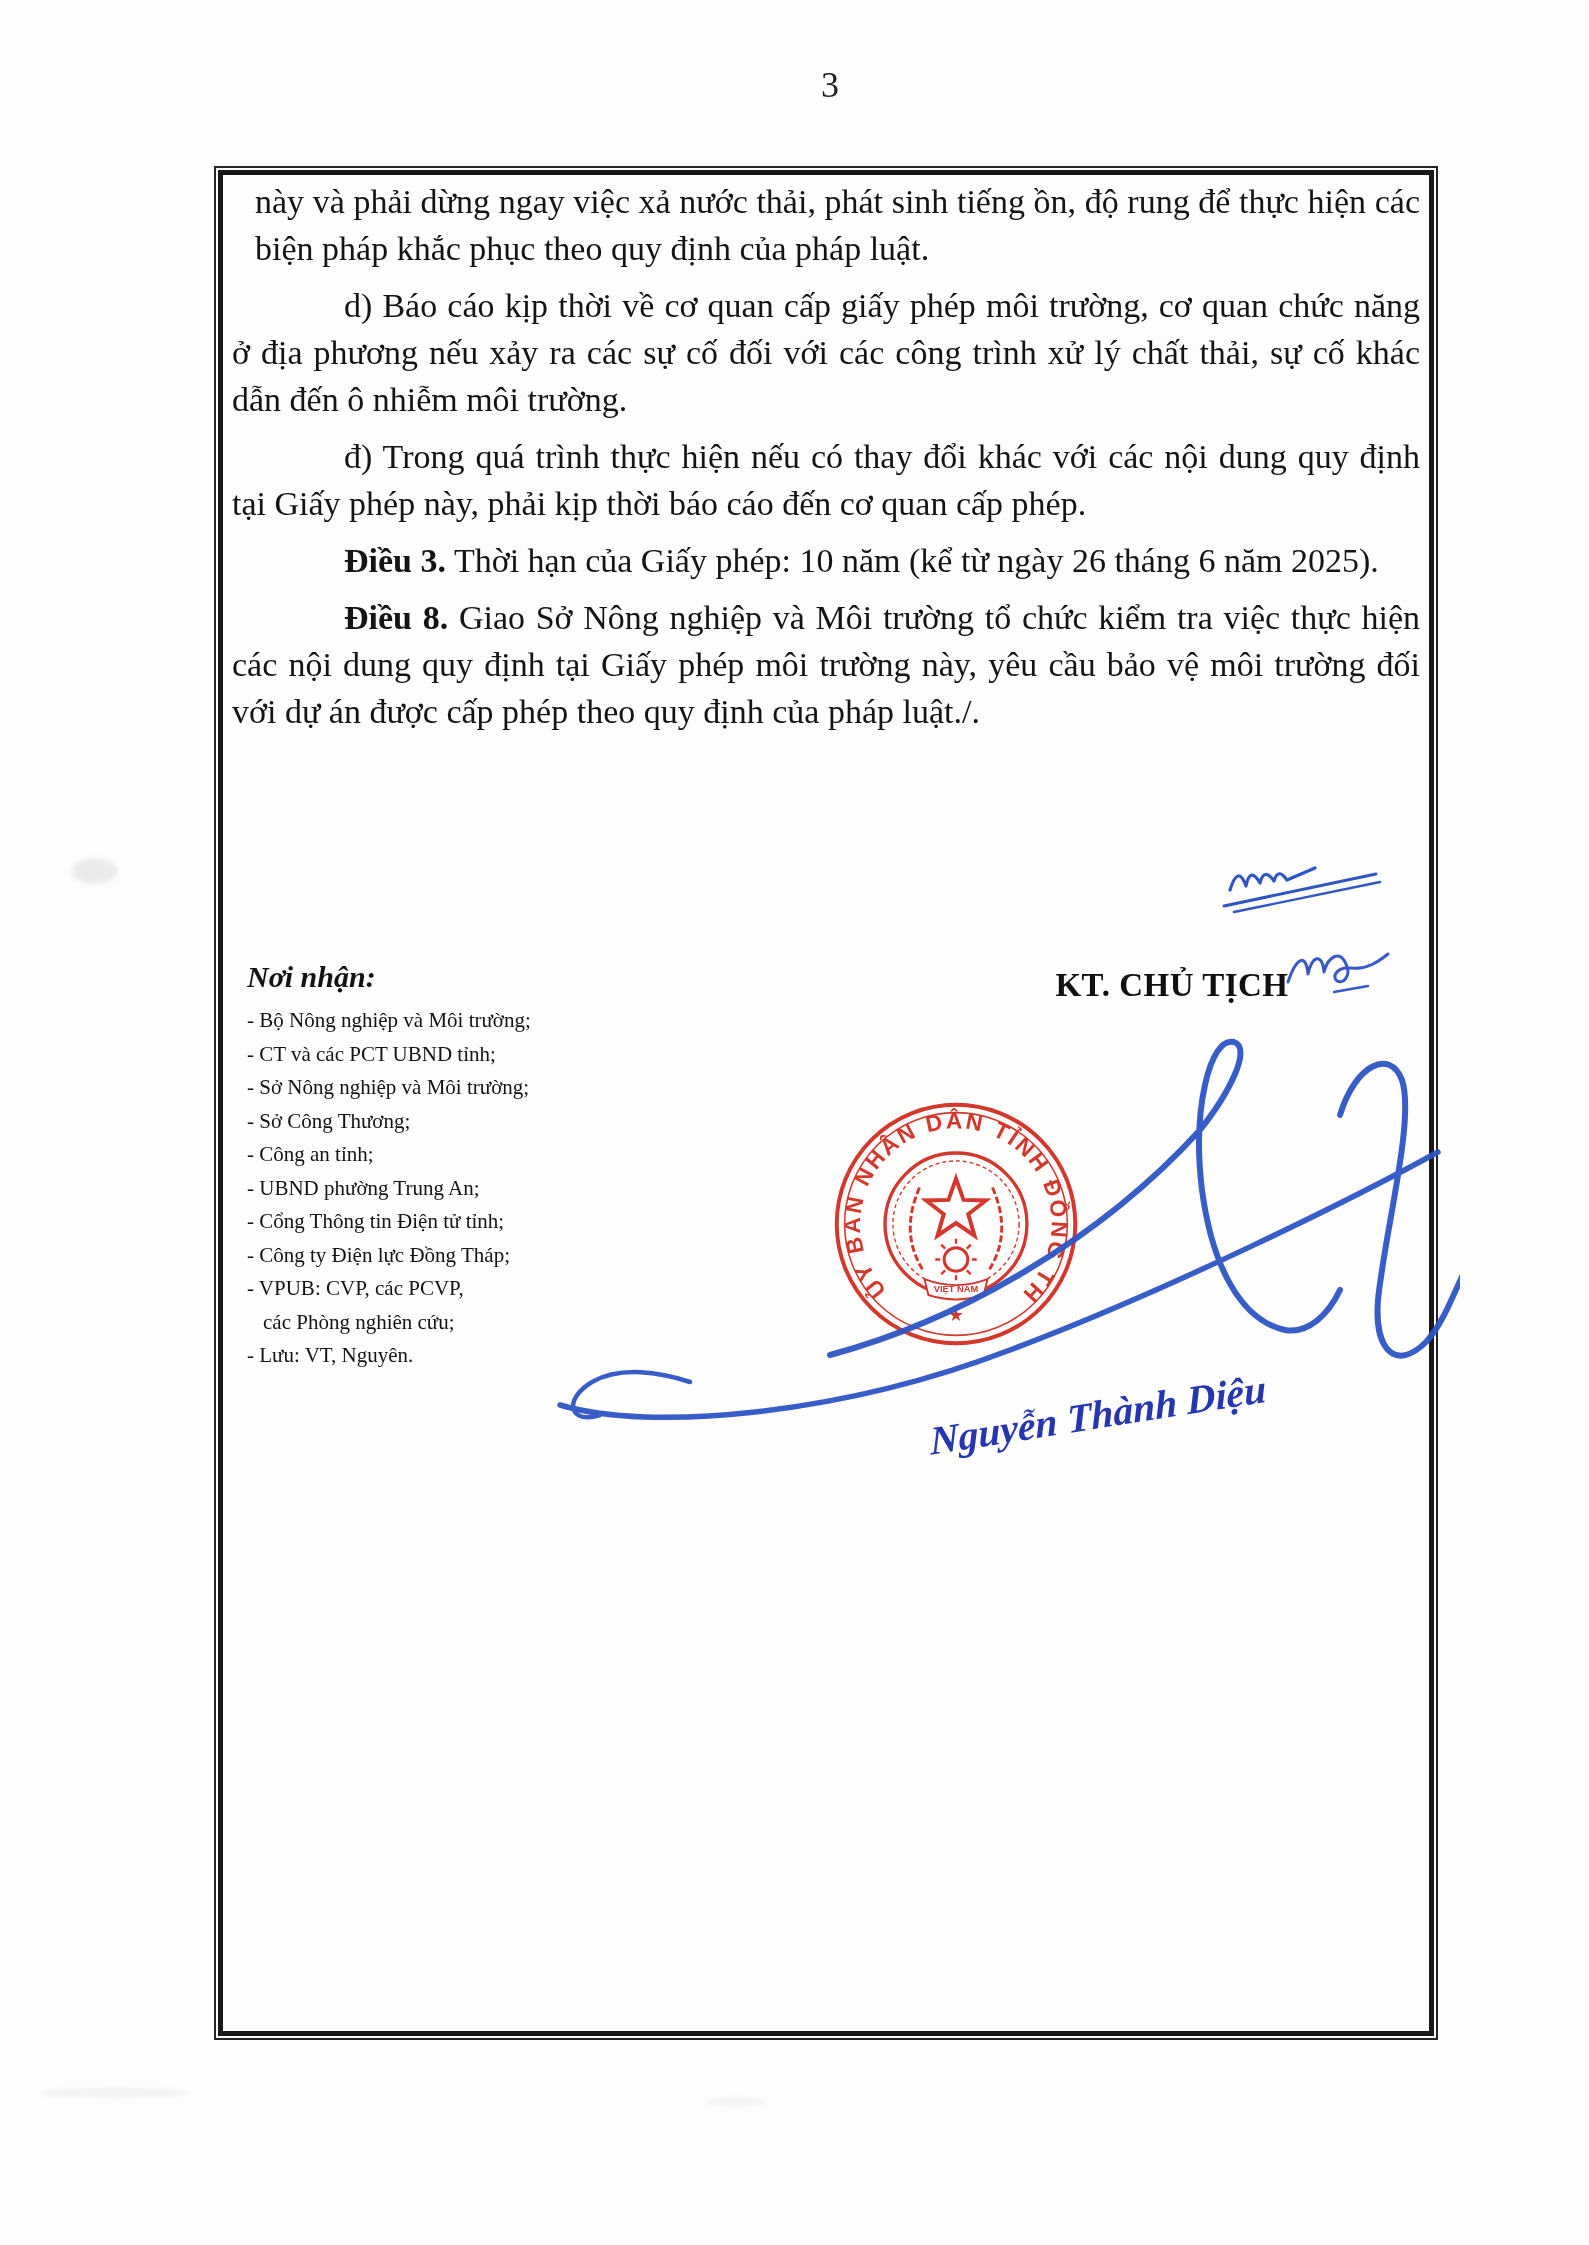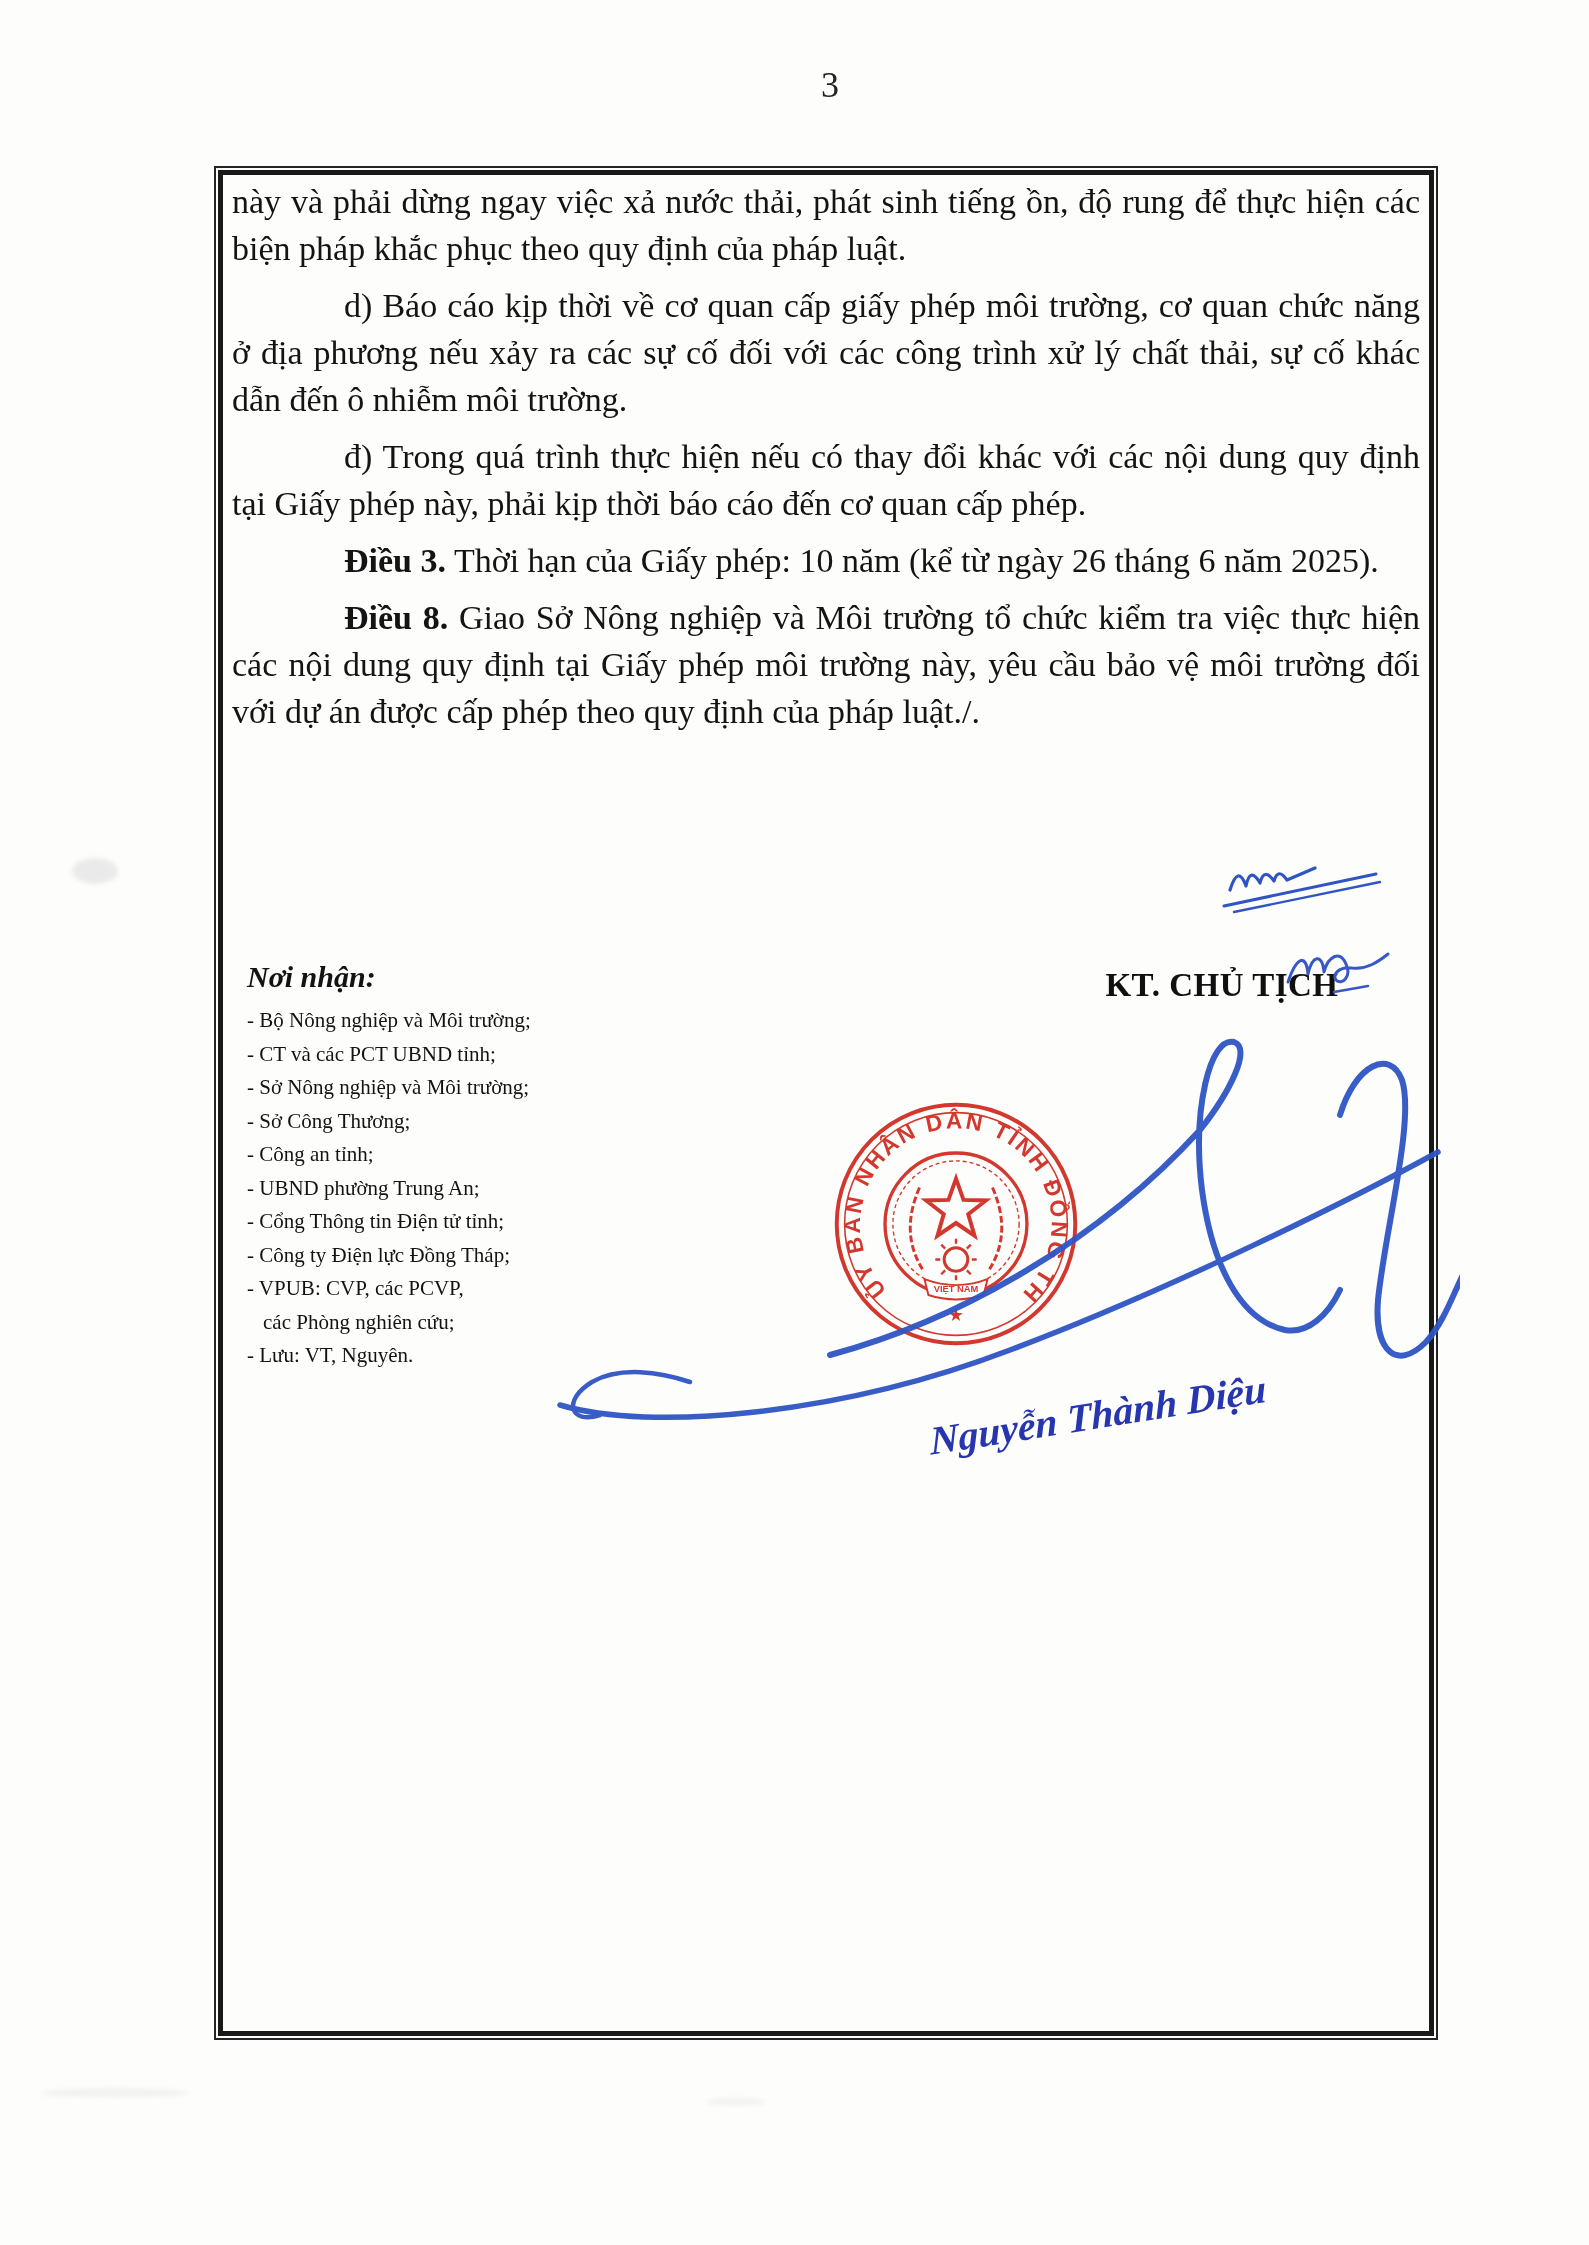--- a/index.html
+++ b/index.html
@@ -22,33 +22,33 @@
     outline:2px solid #242424;
     outline-offset:2px;
     background:transparent;
   }
   .body-text{
     position:absolute;left:232px;top:178px;width:1188px;
     font-size:34px;line-height:47px;text-align:justify;
     color:#141414;
   }
   .body-text p{margin:10px 0 0 0;}
-  .body-text p:first-child{margin-top:0;}
+  .body-text p:first-child{margin-top:0;margin-left:23px;}
   .body-text p.indent{text-indent:112px;}
   .body-text b{font-weight:bold;}
   .recipients{
     position:absolute;left:247px;top:960px;width:480px;color:#131313;
   }
   .recipients .title{
     font-size:30px;font-weight:bold;font-style:italic;margin:0 0 10px 0;
   }
   .recipients ul{list-style:none;margin:0;padding:0;font-size:21px;line-height:33.5px;}
   .recipients li.cont{padding-left:16px;}
   .sign-title{
-    position:absolute;left:1052px;top:962px;width:340px;
+    position:absolute;left:1002px;top:962px;width:340px;
     text-align:center;font-size:33px;font-weight:bold;line-height:47px;
     letter-spacing:0.5px;color:#101010;white-space:nowrap;
   }
   .seal{position:absolute;left:818px;top:1086px;width:276px;height:276px;opacity:0.93;}
   .signature-strokes{position:absolute;left:540px;top:1020px;width:920px;height:430px;}
   .scribble{position:absolute;left:1218px;top:848px;width:170px;height:72px;}
   .initials{position:absolute;left:1282px;top:942px;width:120px;height:60px;}
   .signer-name{
     position:absolute;left:928px;top:1392px;width:330px;
     font-size:40px;font-weight:600;font-style:italic;

